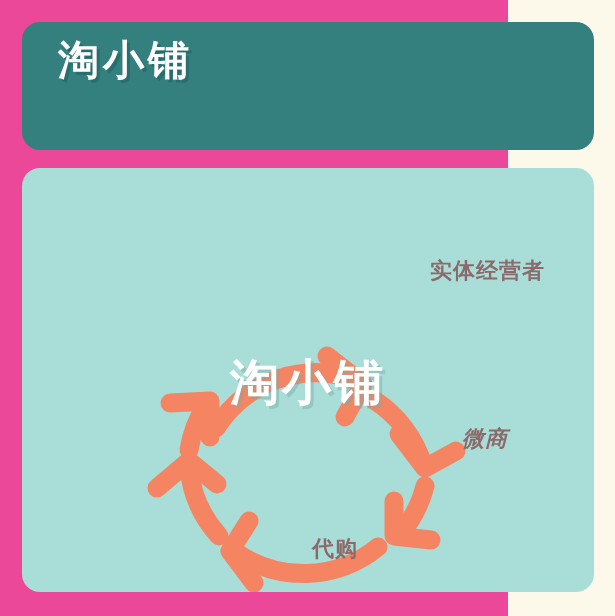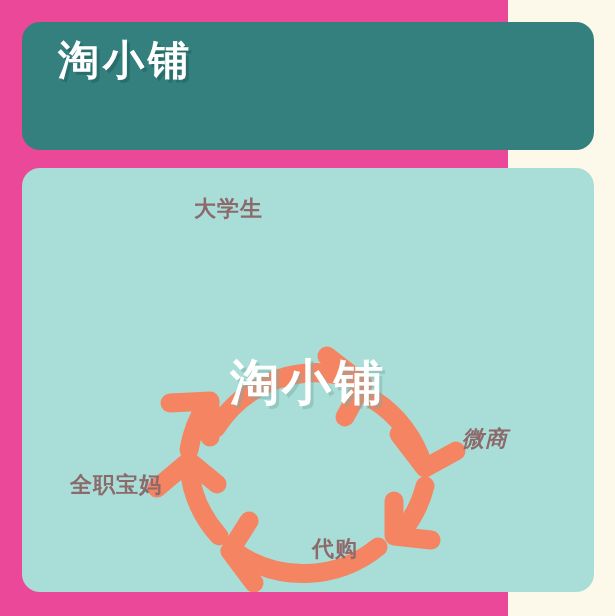--- a/index.html
+++ b/index.html
@@ -131,19 +131,18 @@
         <path d="M 197 368 A 118 118 0 0 1 167 299"></path>
         <polyline points="135,320 167,293 195,316"></polyline>
 
         <path d="M 167 282 A 118 118 0 0 1 184 237"></path>
         <polyline points="148,235 188,233 188,269"></polyline>
       </g>
     </svg>
 
     <div id="center-brand">淘小铺</div>
 
-    <div class="ring-label" id="label-0">大学生</div>
+    <div class="ring-label" id="label-1">实体经营者</div>
     <div class="ring-label" id="label-2">微商</div>
     <div class="ring-label" id="label-3">代购</div>
-    <div class="ring-label" id="label-4">全职宝妈</div>
 
   </div>
 </div>
 
 </body></html>

